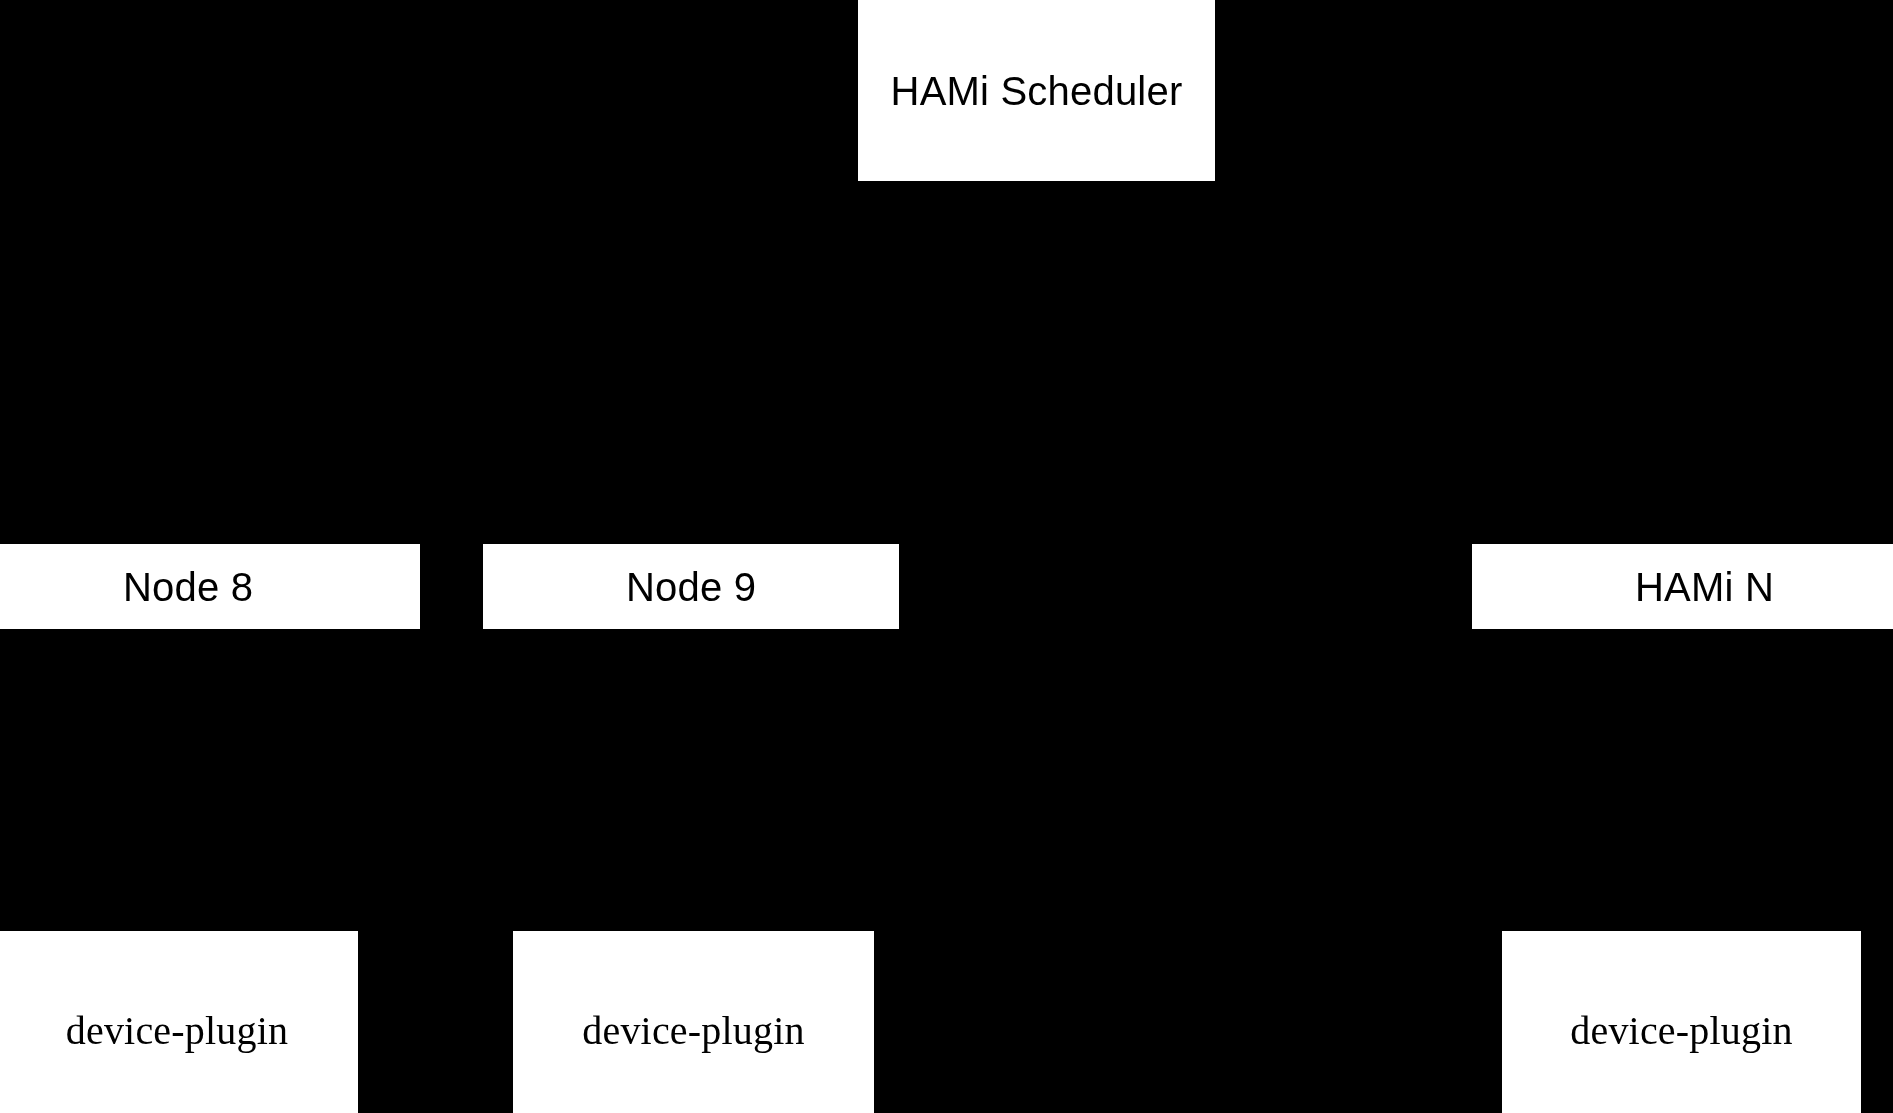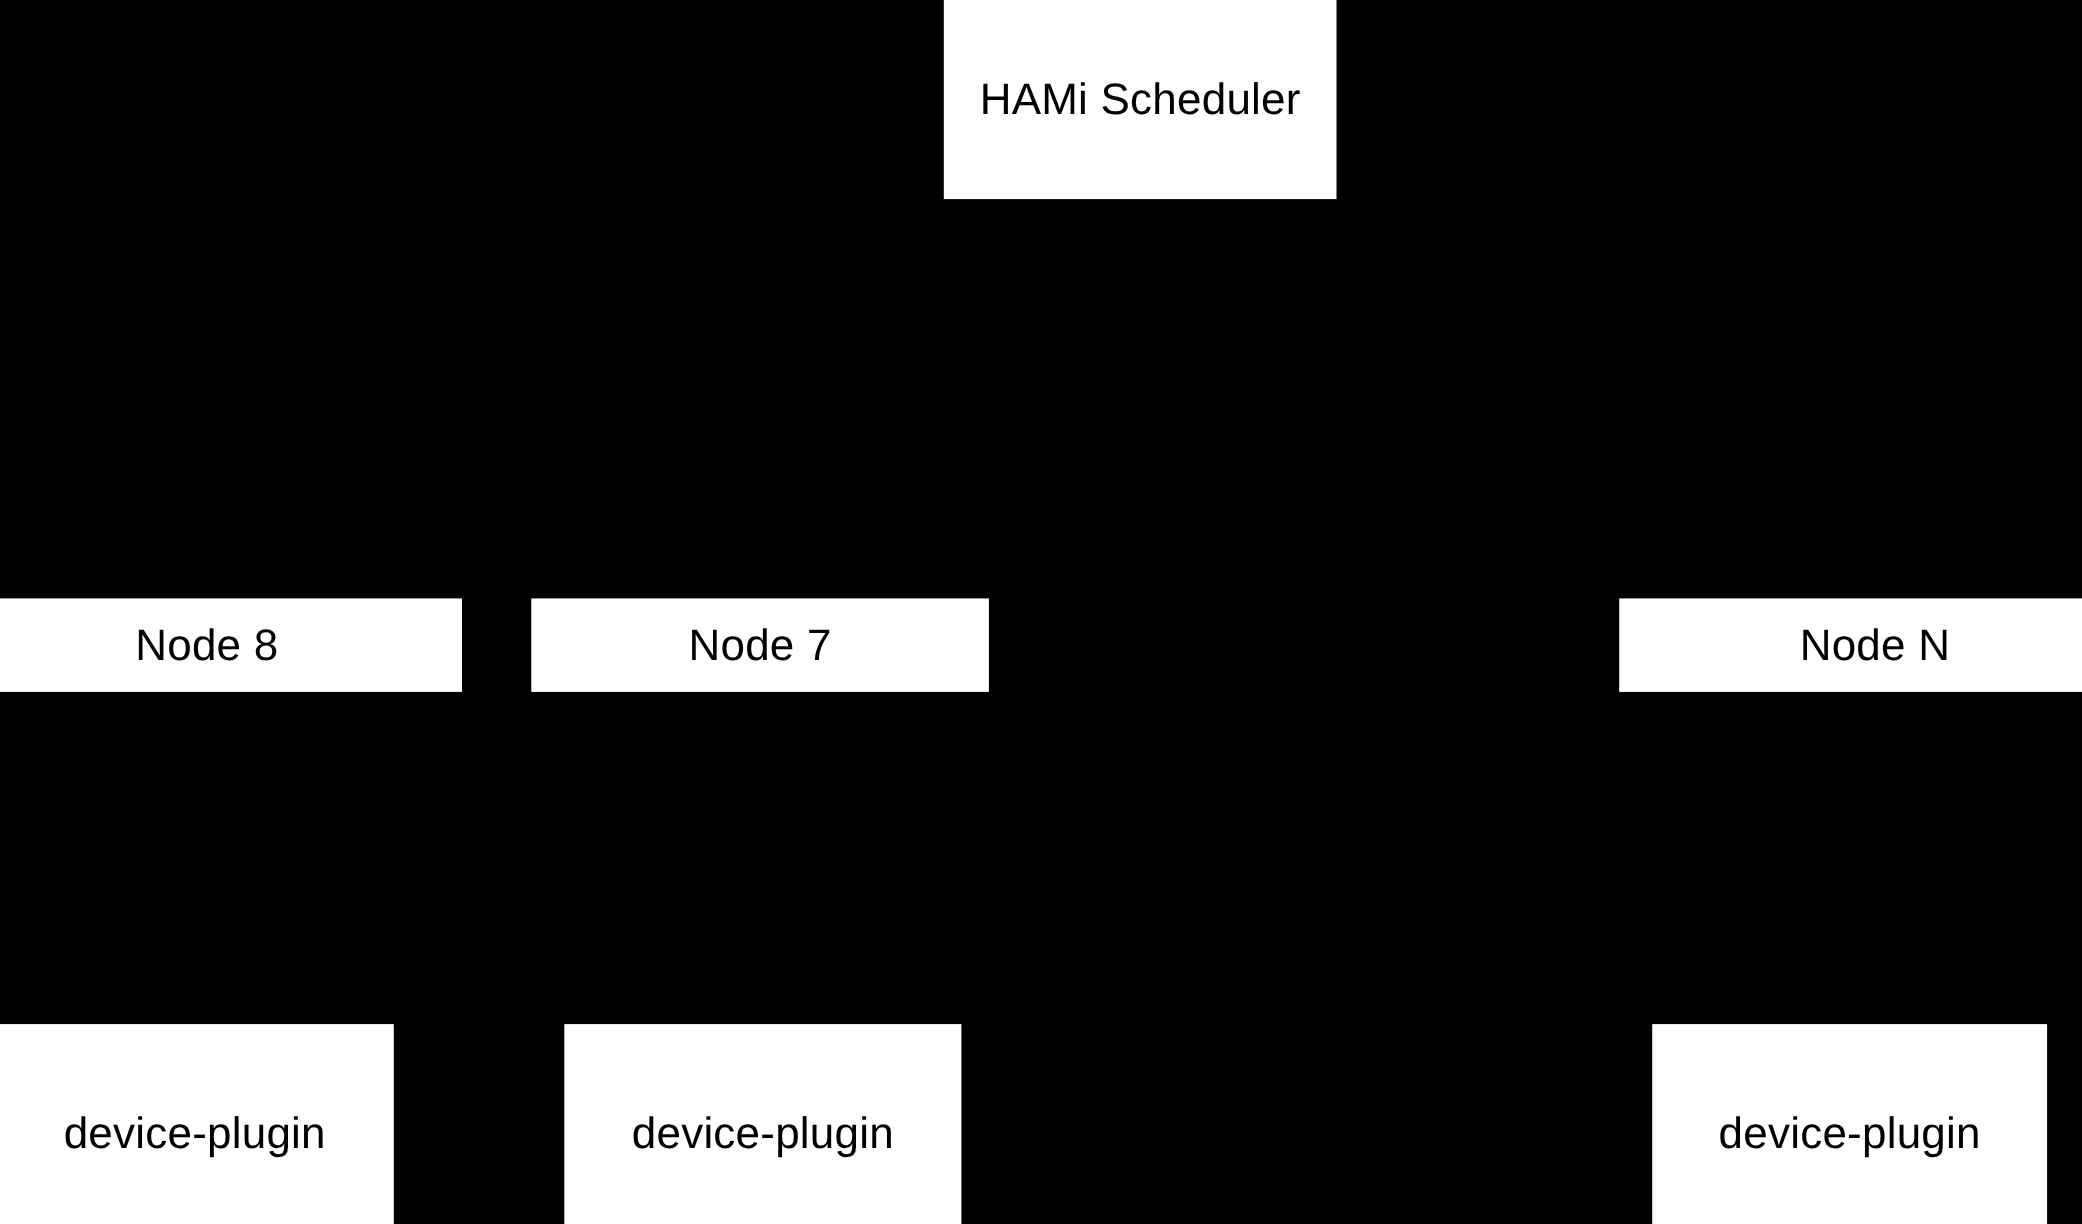--- a/index.html
+++ b/index.html
@@ -80,41 +80,42 @@
     left: 513px;
     width: 361px;
   }
   #device-plugin-n-box {
     left: 1502px;
     width: 359px;
   }
   .plugin-row-box .box-label {
     position: relative;
     top: -6px;
+    font-family: Liberation Serif, serif;
   }
 </style>
 </head>
 <body>
 
 <div id="canvas">
 
   <div class="node-box" id="scheduler-box">
     <span class="box-label">HAMi Scheduler</span>
   </div>
 
   <div class="node-box node-row-box" id="node-1-box">
     <span class="box-label">Node 8</span>
   </div>
 
   <div class="node-box node-row-box" id="node-2-box">
-    <span class="box-label">Node 7</span>
+    <span class="box-label">Node 9</span>
   </div>
 
   <div class="node-box node-row-box" id="node-n-box">
-    <span class="box-label">Node N</span>
+    <span class="box-label">HAMi N</span>
   </div>
 
   <div class="node-box plugin-row-box" id="device-plugin-1-box">
     <span class="box-label">device-plugin</span>
   </div>
 
   <div class="node-box plugin-row-box" id="device-plugin-2-box">
     <span class="box-label">device-plugin</span>
   </div>
 

